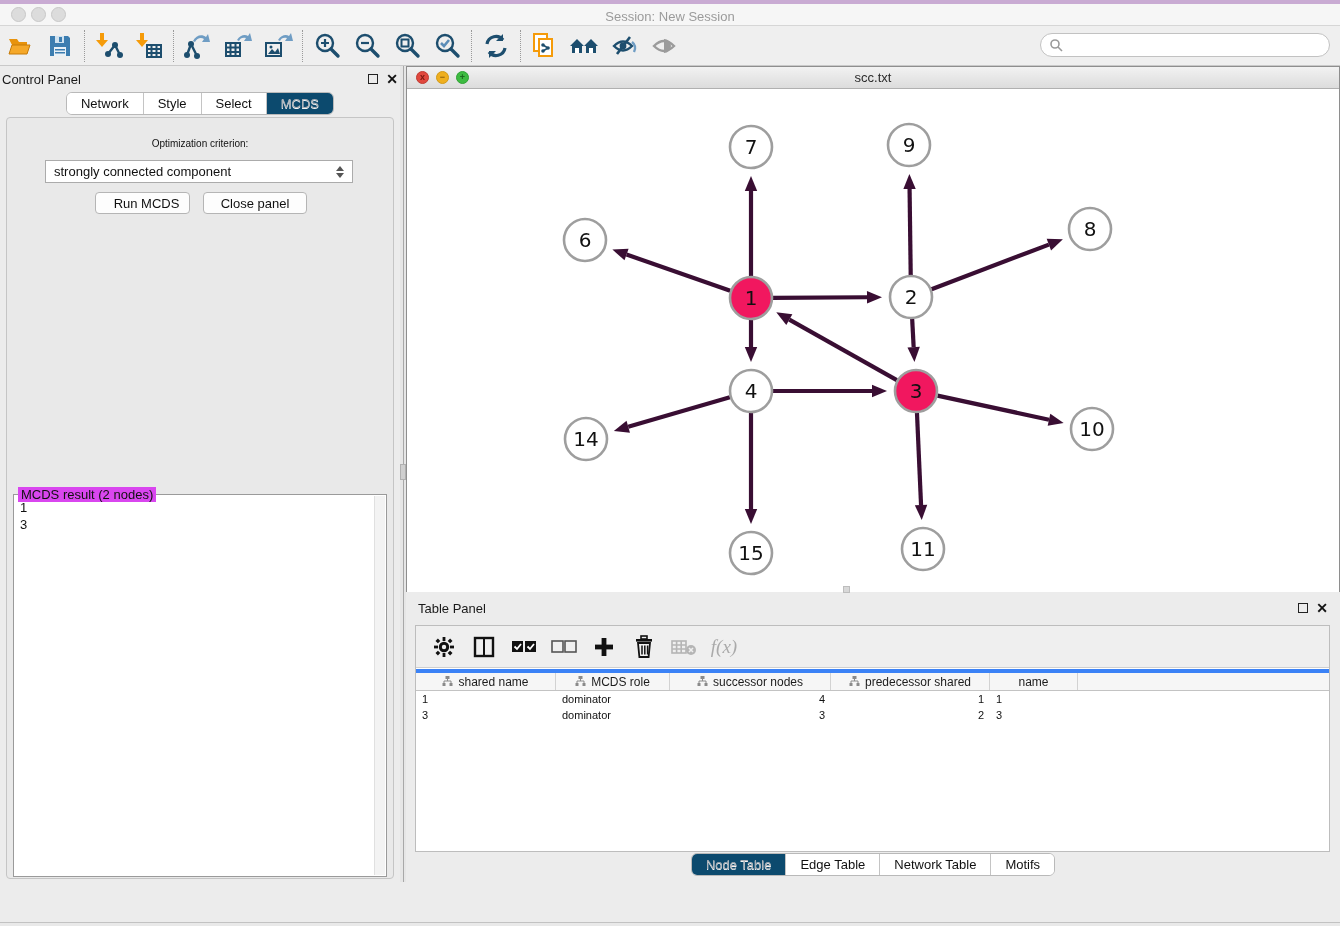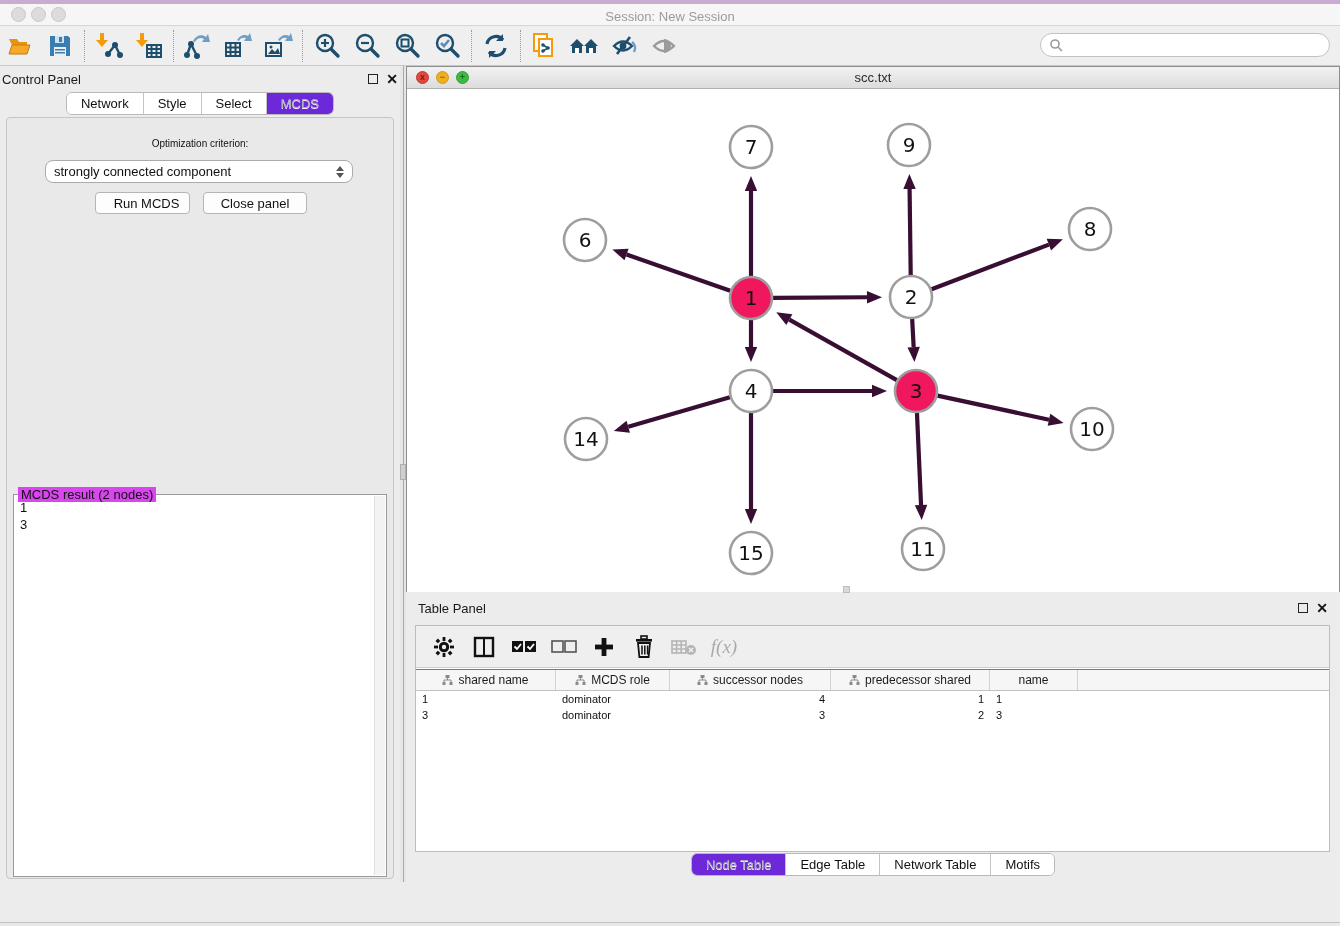--- a/index.html
+++ b/index.html
@@ -32,27 +32,27 @@
   .panel-title { font-size:13px; color:#1a1a1a; }
   .panel-win-btns { margin-left:auto; display:flex; gap:8px; align-items:center; }
   .float-glyph { width:10px; height:10px; border:1.8px solid #222; display:inline-block; }
   .close-glyph { font-size:14px; font-weight:bold; color:#111; line-height:10px; }
 
   .tabbar { display:flex; justify-content:center; position:relative; z-index:2; }
   .tabgroup { display:flex; border:1px solid #b9b9b9; border-radius:6px; overflow:hidden; background:#fff; }
   .tab { padding:3px 14px; font-size:13px; color:#111; background:#fff;
     border-right:1px solid #c4c4c4; white-space:nowrap; }
   .tab:last-child { border-right:none; }
-  .tab.selected { background:#6d28d9; color:#a9afb6; text-shadow:0 1px 0 #f5f5f5; }
+  .tab.selected { background:#0c4a6e; color:#a9afb6; text-shadow:0 1px 0 #f5f5f5; }
 
   #cp-content { left:6px; top:51px; width:388px; height:762px; background:#e9e9e9;
     border:1px solid #c5c5c5; border-radius:4px; }
   #opt-label { width:100%; text-align:center; top:20px; font-size:10px; color:#111; }
   #criterion-select { left:38px; top:42px; width:308px; height:23px; background:#fff;
-    border:1px solid #ababab; border-radius:8px; display:flex; align-items:center;
+    border:1px solid #ababab; border-radius:0; display:flex; align-items:center;
     padding:0 8px; font-size:13px; color:#111; }
   .stepper { margin-left:auto; display:flex; flex-direction:column; gap:2px; }
   .stepper i { width:0; height:0; border-left:4px solid transparent; border-right:4px solid transparent; display:block; }
   .stepper .up { border-bottom:5px solid #555; }
   .stepper .dn { border-top:5px solid #555; }
   .cp-btn { height:22px; background:#fdfdfd; border:1px solid #b5b5b5; border-radius:4px;
     font-size:13px; color:#111; display:flex; align-items:center; justify-content:center; }
   #run-btn  { left:88px;  top:74px; width:95px;padding-left:8px; }
   #close-btn{ left:196px; top:74px; width:104px; }
 
@@ -89,21 +89,21 @@
 
   
   #table-panel { left:406px; top:595px; width:934px; height:295px; }
   #tp-content { left:9px; top:30px; width:915px; height:227px; background:#fff;
     border:1px solid #bdbdbd; }
   #tp-toolbar { height:42px; background:#efefef; border-bottom:1px solid #cfcfcf;
     display:flex; align-items:center; padding-left:10px; gap:4px; }
   .tpt-btn { width:36px; height:34px; display:flex; align-items:center; justify-content:center; }
   #tbl { position:absolute; left:0; top:43px; right:0; }
   .thead { display:flex; height:22px; background:#f6f6f6; border-bottom:1px solid #c3c3c3;
-    border-top:1px solid #3b82f6; }
+    border-top:4px solid #3b82f6; }
   .th { display:flex; align-items:center; justify-content:center; gap:5px;
     font-size:12px; color:#1c1c1c; border-right:1px solid #d2d2d2; }
   .trow { display:flex; height:16px; align-items:center; }
   .td { font-size:11px; color:#111; padding:0 6px; overflow:hidden; white-space:nowrap; }
   .c0{width:140px} .c1{width:114px} .c2{width:161px} .c3{width:159px} .c4{width:88px}
   .al-r{text-align:right} .al-l{text-align:left}
 
   #tp-tabbar { position:absolute; left:0; right:0; top:258px; display:flex; justify-content:center; }
 
   

